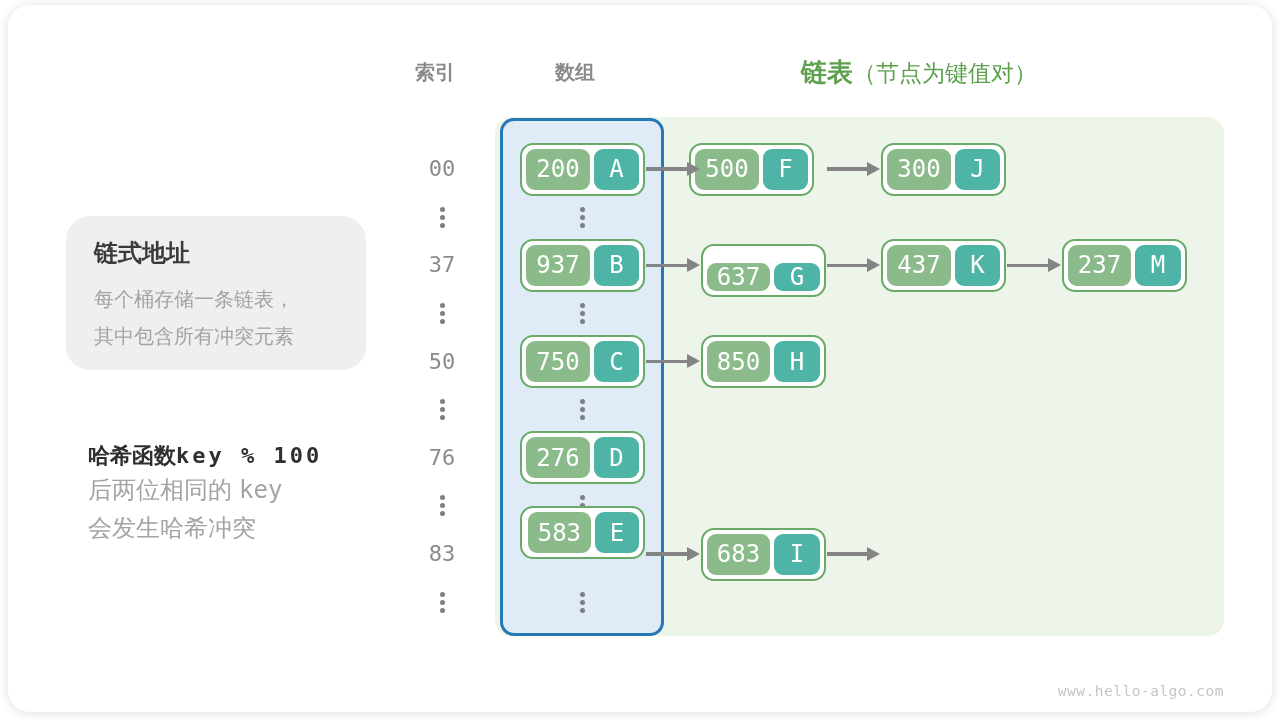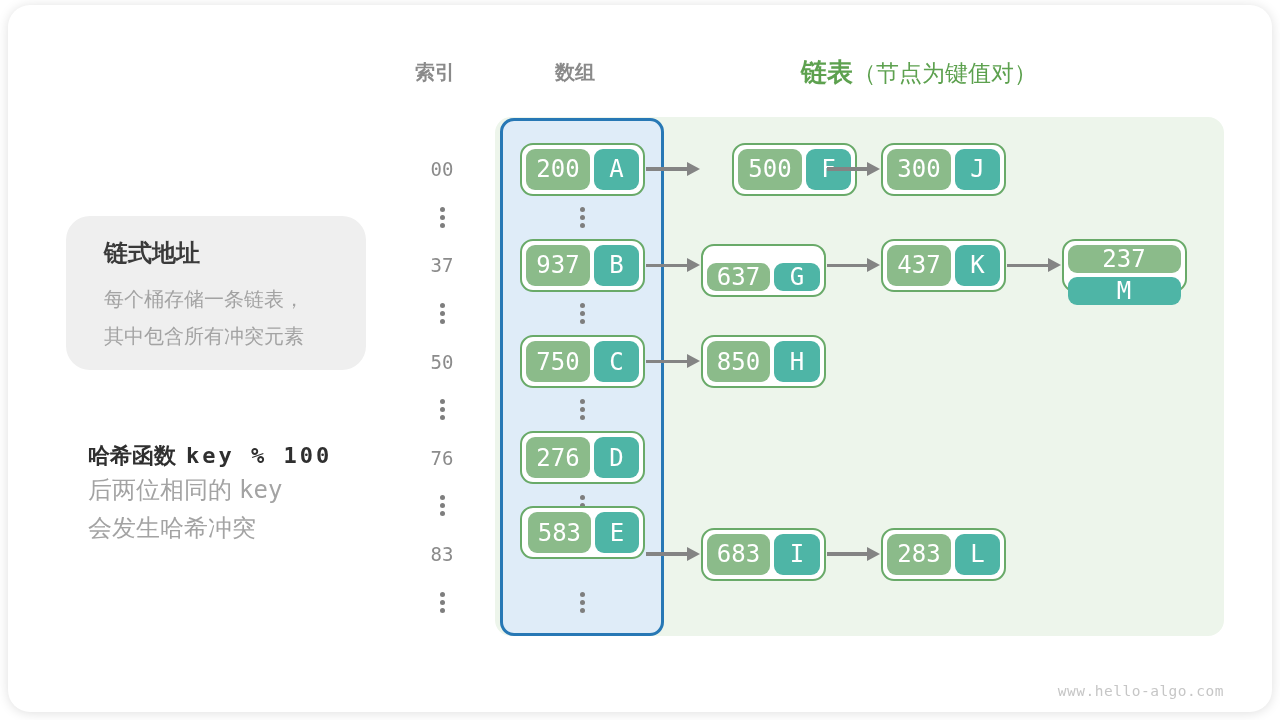--- a/index.html
+++ b/index.html
@@ -17,45 +17,45 @@
   .hdr-list .note{font-size:23px;font-weight:normal;}
 
   
   .list-region{position:absolute;left:487px;top:112px;width:729px;height:519px;
                background:var(--list-bg);border-radius:16px;}
   .array-region{position:absolute;left:492px;top:113px;width:164px;height:518px;box-sizing:border-box;
                 background:var(--array-bg);border:3px solid var(--array-border);border-radius:14px;}
 
   
   #diagram{position:absolute;inset:0;}
-  .index-label{position:absolute;width:80px;text-align:center;font-size:19px;line-height:26px;
+  .index-label{position:absolute;width:80px;text-align:center;font-size:22px;line-height:26px;
                color:var(--index-gray);font-family:"DejaVu Sans Mono","Liberation Mono",monospace;}
   .node{position:absolute;width:125px;height:53px;box-sizing:border-box;background:#fff;
         border:2px solid var(--node-border);border-radius:13px;display:flex;padding:4px;gap:4px;}
   .cell{border-radius:9px;display:flex;align-items:center;justify-content:center;color:#ffffff;
         font-size:24px;font-family:"DejaVu Sans Mono","Liberation Mono",monospace;}
   .cell.key{flex:1.42;background:var(--key-green);}
   .cell.val{flex:1;background:var(--val-teal);}
   .arrow{position:absolute;height:15px;}
   .arrow .shaft{position:absolute;left:0;right:10px;top:5.75px;height:3.5px;background:var(--arrow-gray);}
   .arrow .head{position:absolute;right:0;top:0;width:0;height:0;border-left:13px solid var(--arrow-gray);
                border-top:7.5px solid transparent;border-bottom:7.5px solid transparent;}
   .vdots{position:absolute;width:6px;display:flex;flex-direction:column;gap:3px;align-items:center;}
   .vdots i{width:5px;height:5px;border-radius:50%;background:var(--dot-gray);display:block;}
 
   
   .callout{position:absolute;left:58px;top:211px;width:300px;height:154px;box-sizing:border-box;
-           background:var(--callout-bg);border-radius:24px;padding:21px 38px;}
+           background:var(--callout-bg);border-radius:24px;padding:21px 28px;}
   .callout-title{font-size:24px;font-weight:bold;color:#3a3a3a;margin-bottom:12px;}
   .callout-line{font-size:20px;line-height:37px;color:var(--soft-gray);}
 
   
   .hash-note{position:absolute;left:80px;top:436px;width:340px;}
   .hash-title{font-size:22px;line-height:30px;font-weight:bold;color:#2f2f2f;white-space:nowrap;}
-  .hash-title .code{font-family:"DejaVu Sans Mono","Liberation Mono",monospace;letter-spacing:3px;margin-left:10px;text-align:right;}
+  .hash-title .code{font-family:"DejaVu Sans Mono","Liberation Mono",monospace;letter-spacing:3px;text-align:right;}
   .hash-line{font-size:24px;line-height:38px;color:var(--soft-gray);white-space:nowrap;}
   .hash-line .code{font-family:"DejaVu Sans Mono","Liberation Mono",monospace;margin-left:7px;}
 
   .watermark{position:absolute;right:48px;top:678px;font-size:14.5px;color:var(--watermark-gray);
              font-family:"DejaVu Sans Mono","Liberation Mono",monospace;letter-spacing:0.5px;}
 </style>
 </head>
 <body>
 
 <div class="page">
@@ -69,21 +69,21 @@
 
     <div class="list-region"></div>
     <div class="array-region"></div>
 
     <div id="diagram">
         <div class="index-label" style="left: 394px; top: 151px;">00</div>
         <div class="node" style="left: 512px; top: 137.5px;">
           <div class="cell key">200</div>
           <div class="cell val">A</div>
         </div>
-        <div class="node" style="left: 724px; top: 137.5px;">
+        <div class="node" style="left: 681px; top: 137.5px;">
           <div class="cell key">500</div>
           <div class="cell val">F</div>
         </div>
         <div class="arrow" style="left: 638px; top: 156.5px; width: 53.5px;">
           <div class="shaft"></div>
           <div class="head"></div>
         </div>
         <div class="node" style="left: 873px; top: 137.5px;">
           <div class="cell key">300</div>
           <div class="cell val">J</div>
@@ -116,21 +116,21 @@
           <div class="head"></div>
         </div>
         <div class="node" style="left: 873px; top: 233.75px;">
           <div class="cell key">437</div>
           <div class="cell val">K</div>
         </div>
         <div class="arrow" style="left: 818.5px; top: 252.75px; width: 53.5px;">
           <div class="shaft"></div>
           <div class="head"></div>
         </div>
-        <div class="node" style="left: 1053.5px; top: 233.75px; flex-direction: column;">
+        <div class="node" style="left: 1053.5px; top: 233.75px;">
           <div class="cell key">237</div>
           <div class="cell val">M</div>
         </div>
         <div class="arrow" style="left: 999px; top: 252.75px; width: 53.5px;">
           <div class="shaft"></div>
           <div class="head"></div>
         </div>
         <div class="vdots" style="left: 431px; top: 297.75px;">
           <i></i>
           <i></i>
@@ -184,24 +184,20 @@
           <div class="cell key">583</div>
           <div class="cell val">E</div>
         </div>
         <div class="node" style="left: 692.5px; top: 522.5px;">
           <div class="cell key">683</div>
           <div class="cell val">I</div>
         </div>
         <div class="arrow" style="left: 638px; top: 541.5px; width: 53.5px;">
           <div class="shaft"></div>
           <div class="head"></div>
-        </div>
-        <div class="node" style="left: 873px; top: 522.5px;">
-          <div class="cell key">283</div>
-          <div class="cell val">L</div>
         </div>
         <div class="arrow" style="left: 818.5px; top: 541.5px; width: 53.5px;">
           <div class="shaft"></div>
           <div class="head"></div>
         </div>
         <div class="vdots" style="left: 431px; top: 586.5px;">
           <i></i>
           <i></i>
           <i></i>
         </div>

